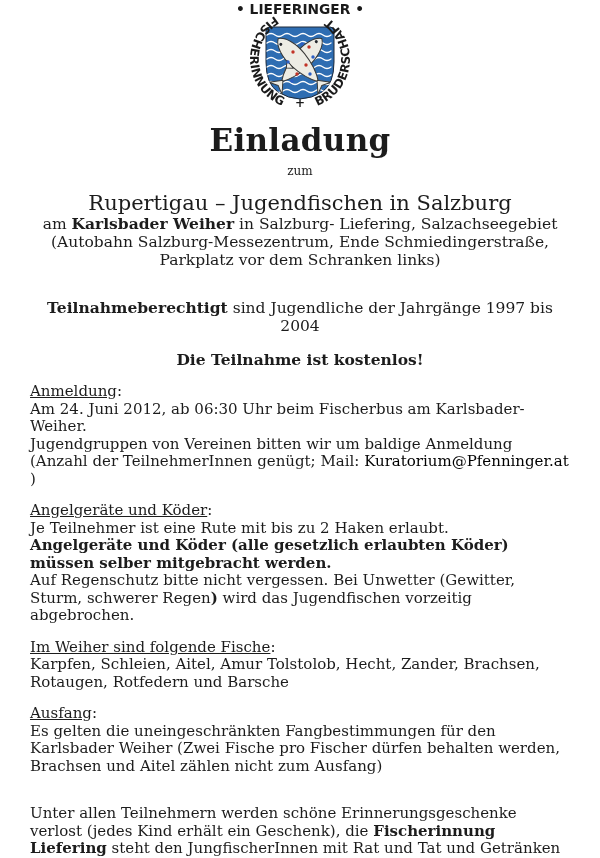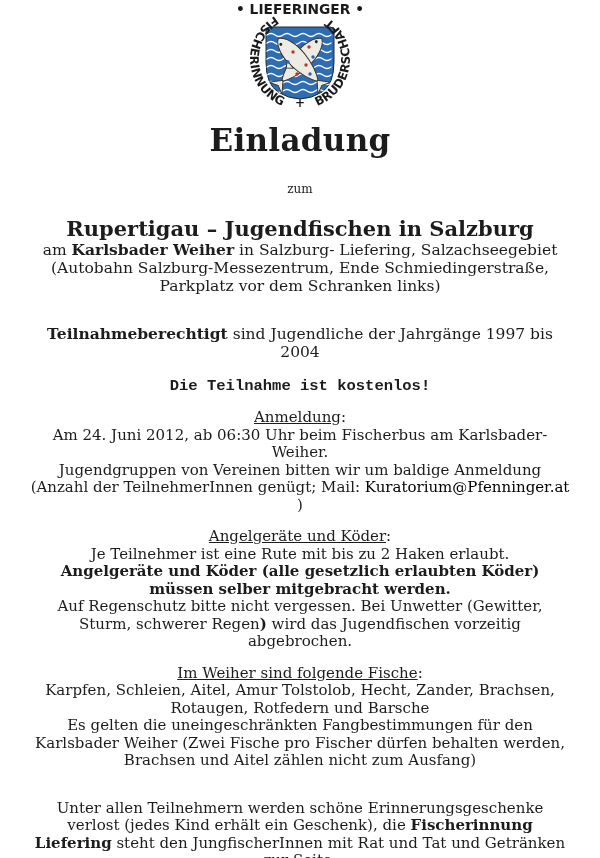--- a/index.html
+++ b/index.html
@@ -1,41 +1,41 @@
 <!DOCTYPE html>
 <html><head>
 <meta charset="utf-8">
 <style>
   html,body { margin:0; padding:0; background:#ffffff; }
   .page {
     position:relative; width:600px; height:858px; background:#ffffff;
     font-family:"DejaVu Serif","Liberation Serif",serif; color:#1c1c1c;
     overflow:hidden;
   }
-  p, h1, h2 { margin:0;text-align:center; }
+  p, h1, h2 { margin:0; }
   .center { text-align:center; }
   .logo-row { display:flex; justify-content:center; padding-top:2px; height:106px; }
 
   
   .crest-top  { font-family:"DejaVu Sans","Liberation Sans",sans-serif; font-weight:bold; font-size:13.5px; fill:#1a1a1a; }
   .crest-arc  { font-family:"DejaVu Sans","Liberation Sans",sans-serif; font-weight:bold; font-size:12px; fill:#1a1a1a; }
   .crest-cross{ font-family:"DejaVu Sans","Liberation Sans",sans-serif; font-weight:bold; font-size:12px; fill:#1a1a1a; }
   .shield { fill:#2e6db2; stroke:#1e2a3a; stroke-width:1; }
   .wave { fill:none; stroke:#ffffff; stroke-width:1.3; stroke-linecap:round; }
   .fish-body { fill:#edece4; stroke:#3a3a38; stroke-width:1; stroke-linejoin:round; }
 
   .title { font-size:31px; font-weight:bold; margin-top:14px; letter-spacing:0.3px; }
-  .zum { font-size:12px; margin-top:24px; }
-  .event-title { font-size:21px; font-weight:bold; margin-top:20px; }
+  .zum { font-size:12px; margin-top:6px; }
+  .event-title { font-size:21px; font-weight:normal; margin-top:13px; }
 
   .content { padding:0 30px; }
   .intro { font-size:15.5px; line-height:18px; }
   .mt16 { margin-top:16px; }
   .mt14 { margin-top:30px; }
-  .free { font-weight:bold;font-family:Liberation Mono, monospace; }
+  .free { font-weight:bold; }
   .body { font-size:15px; line-height:17.5px; }
   .sect-head { margin-top:14px; }
   .h-underline { text-decoration:underline; }
   strong { font-weight:bold; }
   a.email { color:#000000; text-decoration:none; cursor:pointer; }
 </style>
 </head>
 <body>
 
 <div class="page">
@@ -143,20 +143,23 @@
       <span>Auf Regenschutz bitte nicht vergessen. Bei Unwetter (Gewitter, Sturm, schwerer Regen</span><strong>)</strong><span> wird das Jugendfischen vorzeitig abgebrochen.</span>
     </p>
 
     <p class="body sect-head">
       <span class="h-underline">Im Weiher sind folgende Fische</span><span>:</span>
     </p>
     <p class="body">
       <span>Karpfen, Schleien, Aitel, Amur Tolstolob, Hecht, Zander, Brachsen, Rotaugen, Rotfedern und Barsche</span>
     </p>
 
+    <p class="body sect-head mt16">
+      <span class="h-underline">Ausfang</span><span>:</span>
+    </p>
     <p class="body">
       <span>Es gelten die uneingeschränkten Fangbestimmungen für den Karlsbader Weiher (Zwei Fische pro Fischer dürfen behalten werden, Brachsen und Aitel zählen nicht zum Ausfang)</span>
     </p>
 
     <p class="body mt14">
       <span>Unter allen Teilnehmern werden schöne Erinnerungsgeschenke verlost (jedes Kind erhält ein Geschenk), die </span><strong>Fischerinnung Liefering</strong><span> steht den JungfischerInnen mit Rat und Tat und Getränken zur Seite.</span>
     </p>
 
   </div>
 </div>

